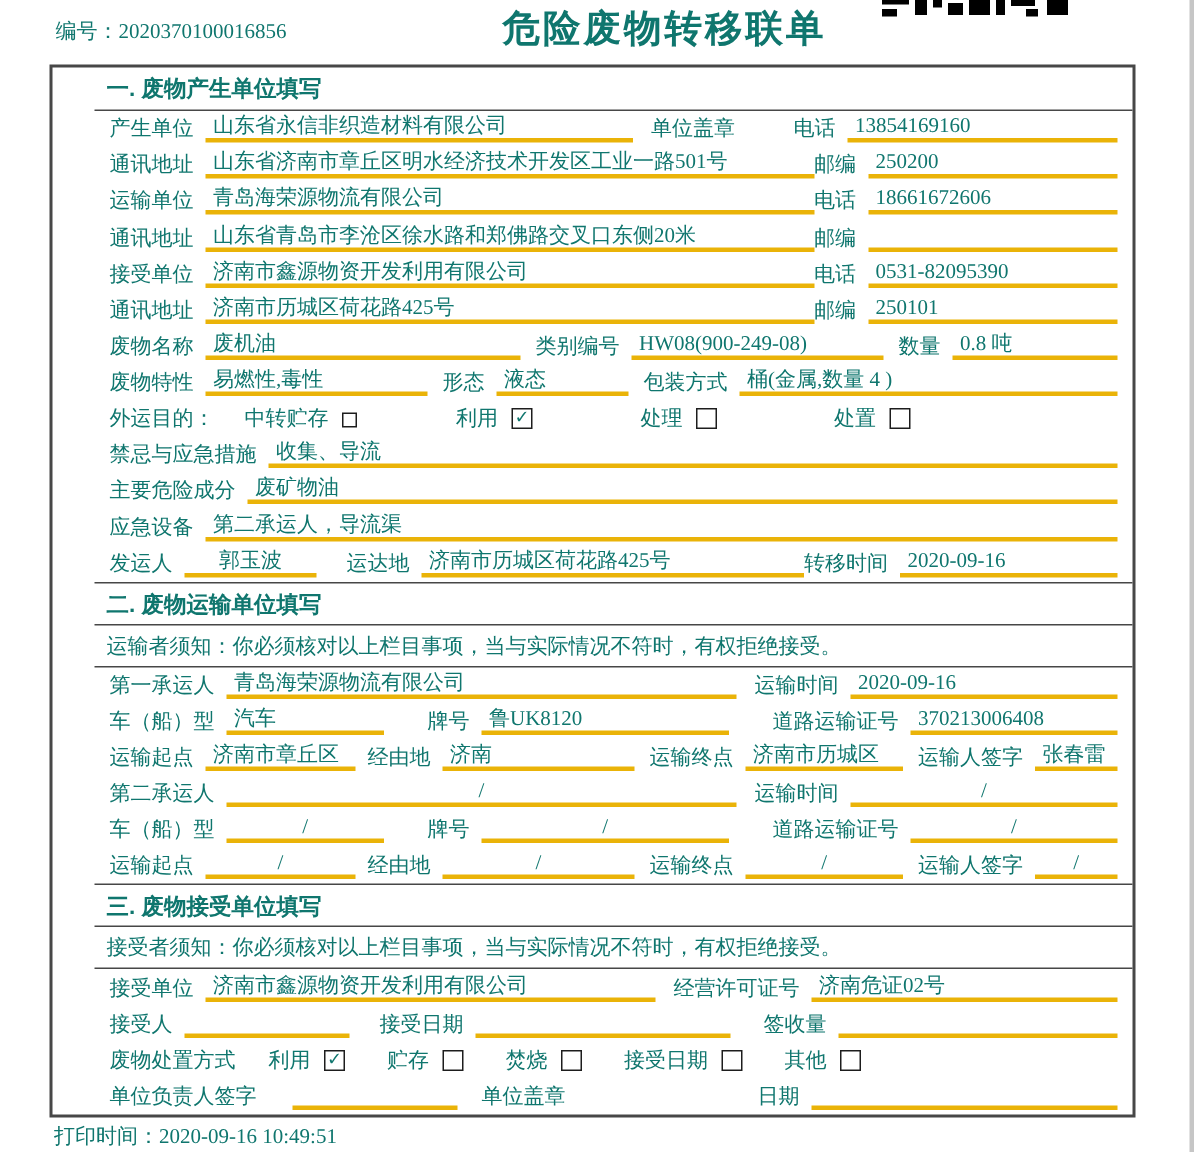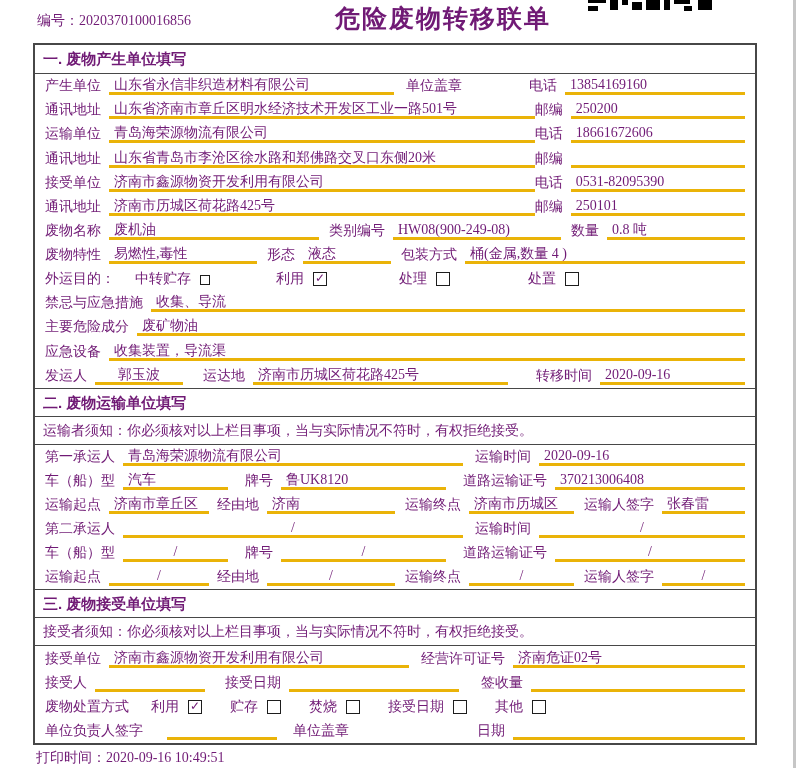--- a/index.html
+++ b/index.html
@@ -1,34 +1,34 @@
 <!DOCTYPE html>
 <html><head>
 <meta charset="utf-8">
 <style>
   html,body{margin:0;padding:0;background:#ffffff;}
   .page{position:relative;width:796px;height:768px;background:#ffffff;overflow:hidden;
-        font-family:"Liberation Serif","DejaVu Serif",serif;font-size:14px;color:#701a75;}
+        font-family:"Liberation Serif","DejaVu Serif",serif;font-size:14px;color:#0f766e;}
   .page-edge{position:absolute;right:0;top:0;bottom:0;width:3px;background:#c6c6c6;}
   .serial{position:absolute;left:37px;top:12px;white-space:nowrap;}
   .doc-title{position:absolute;top:2px;left:50%;transform:translateX(calc(-50% + 45px));
              font-family:"Liberation Sans","DejaVu Sans",sans-serif;
              font-size:25px;font-weight:bold;letter-spacing:2px;white-space:nowrap;}
   .qr{position:absolute;left:588px;top:0;width:126px;height:12px;}
   .form{position:absolute;left:33px;top:43px;width:724px;height:702px;box-sizing:border-box;
-        border:2px solid #474747;display:flex;flex-direction:column;}
+        border:2px solid #474747;display:flex;flex-direction:column;padding-left:28px;}
   .sec-head{flex:0 0 29px;box-sizing:border-box;padding:5px 8px 0;
             font-family:"Liberation Sans","DejaVu Sans",sans-serif;
             font-size:15px;font-weight:bold;border-bottom:1.5px solid #474747;}
   .sec-head.mid{border-top:1.5px solid #474747;}
   .notice{flex:0 0 28px;box-sizing:border-box;padding:5px 8px 0;border-bottom:1.5px solid #474747;}
   .row{flex:1 1 0;display:flex;align-items:flex-end;padding:0 10px 3px;min-height:0;}
   .lbl{white-space:nowrap;margin-right:8px;}
   .ml8{margin-left:8px;}.ml10{margin-left:10px;}.ml12{margin-left:12px;}
-  .ml14{margin-left:17px;}.ml16{margin-left:16px;}.ml20{margin-left:20px;}
+  .ml14{margin-left:29px;}.ml16{margin-left:16px;}.ml20{margin-left:20px;}
   .ml22{margin-left:22px;}.ml120{margin-left:120px;}
   .mla{margin-left:auto;}
   .u{box-sizing:border-box;height:20px;line-height:20px;border-bottom:3px solid #eab308;
      padding:0 5px;white-space:nowrap;overflow:hidden;}
   .center{text-align:center;}
   .grow{flex:1;}
   .w88{width:88px;}.w100{width:100px;}.w105{width:105px;}.w110{width:110px;}
   .w128{width:128px;}.w145{width:145px;}.w148{width:148px;}.w165{width:165px;}
   .w168{width:168px;margin-top:26px;}.w170{width:170px;}.w180{width:180px;}.w210{width:210px;}
   .w255{width:255px;}.w285{width:285px;}.w300{width:300px;}.w340{width:340px;}.w440{width:440px;}
@@ -156,21 +156,21 @@
       <span class="u grow">收集、导流</span>
     </div>
 
     <div class="row">
       <span class="lbl">主要危险成分</span>
       <span class="u grow">废矿物油</span>
     </div>
 
     <div class="row">
       <span class="lbl">应急设备</span>
-      <span class="u grow">收集装置，导流渠</span>
+      <span class="u grow">第二承运人，导流渠</span>
     </div>
 
     <div class="row">
       <span class="lbl">发运人</span>
       <span class="u w88 center">郭玉波</span>
       <span class="lbl ml20">运达地</span>
       <span class="u w255">济南市历城区荷花路425号</span>
       <span class="lbl mla">转移时间</span>
       <span class="u w145">2020-09-16</span>
     </div>

